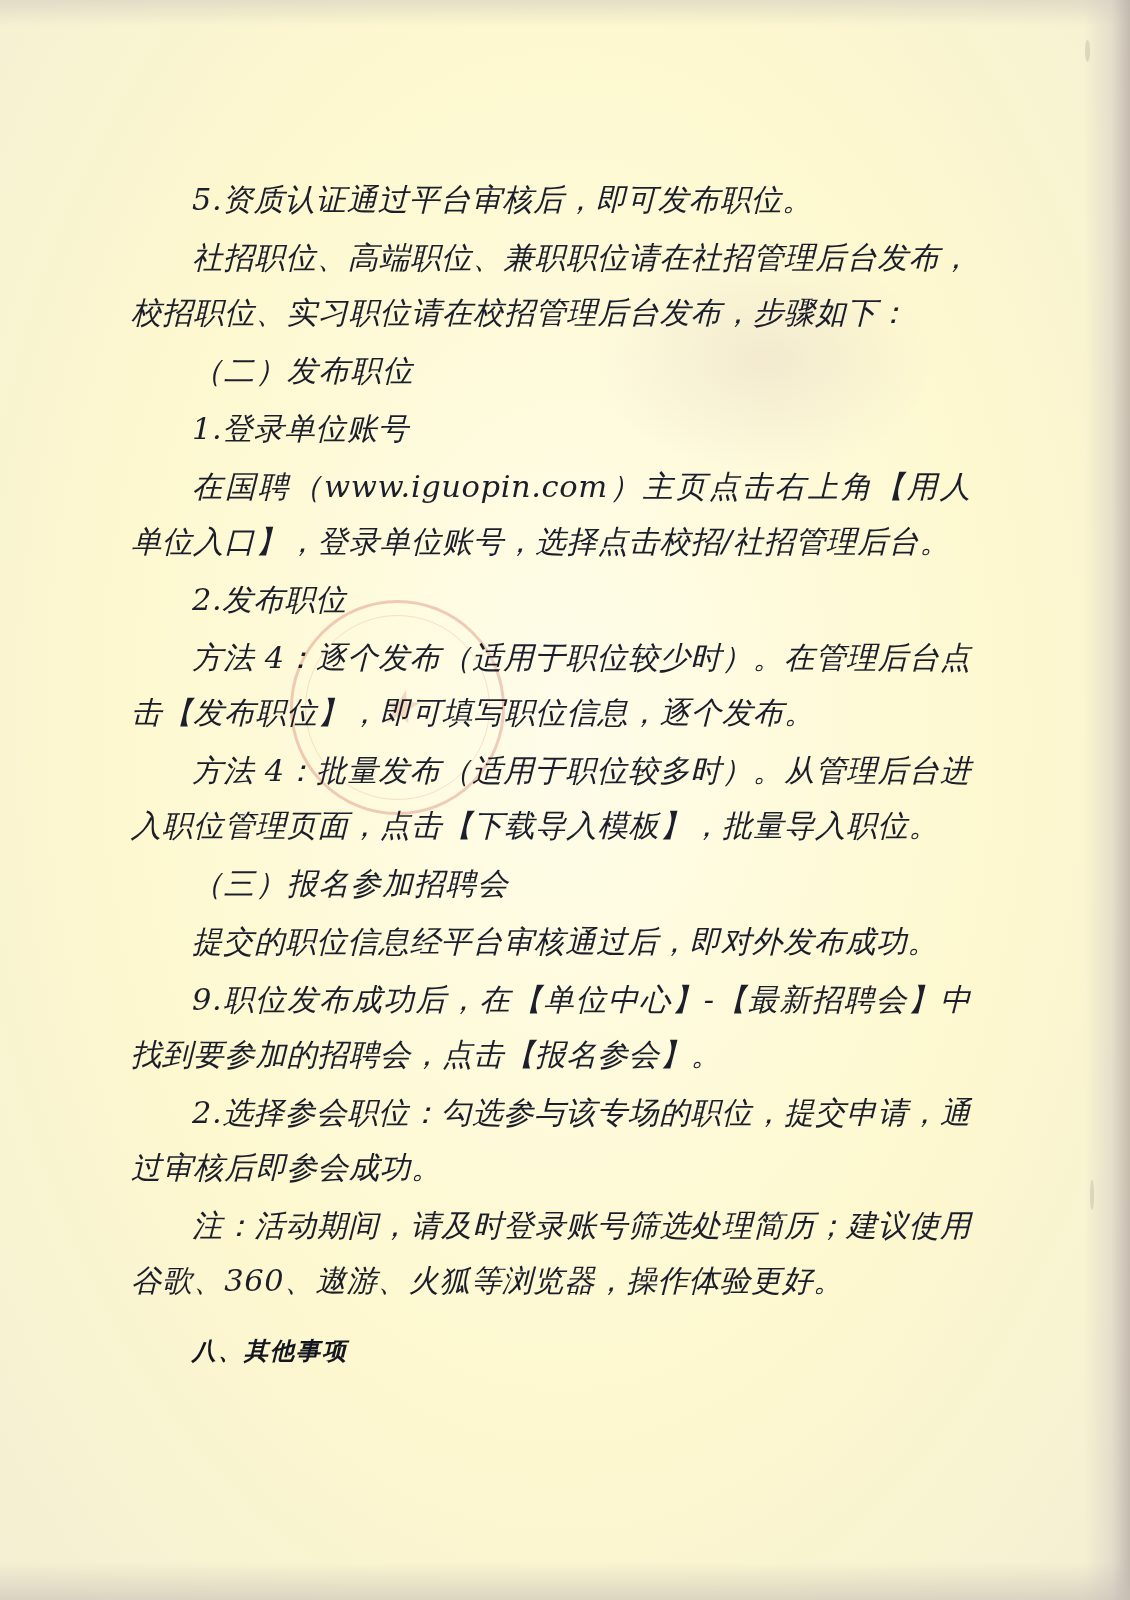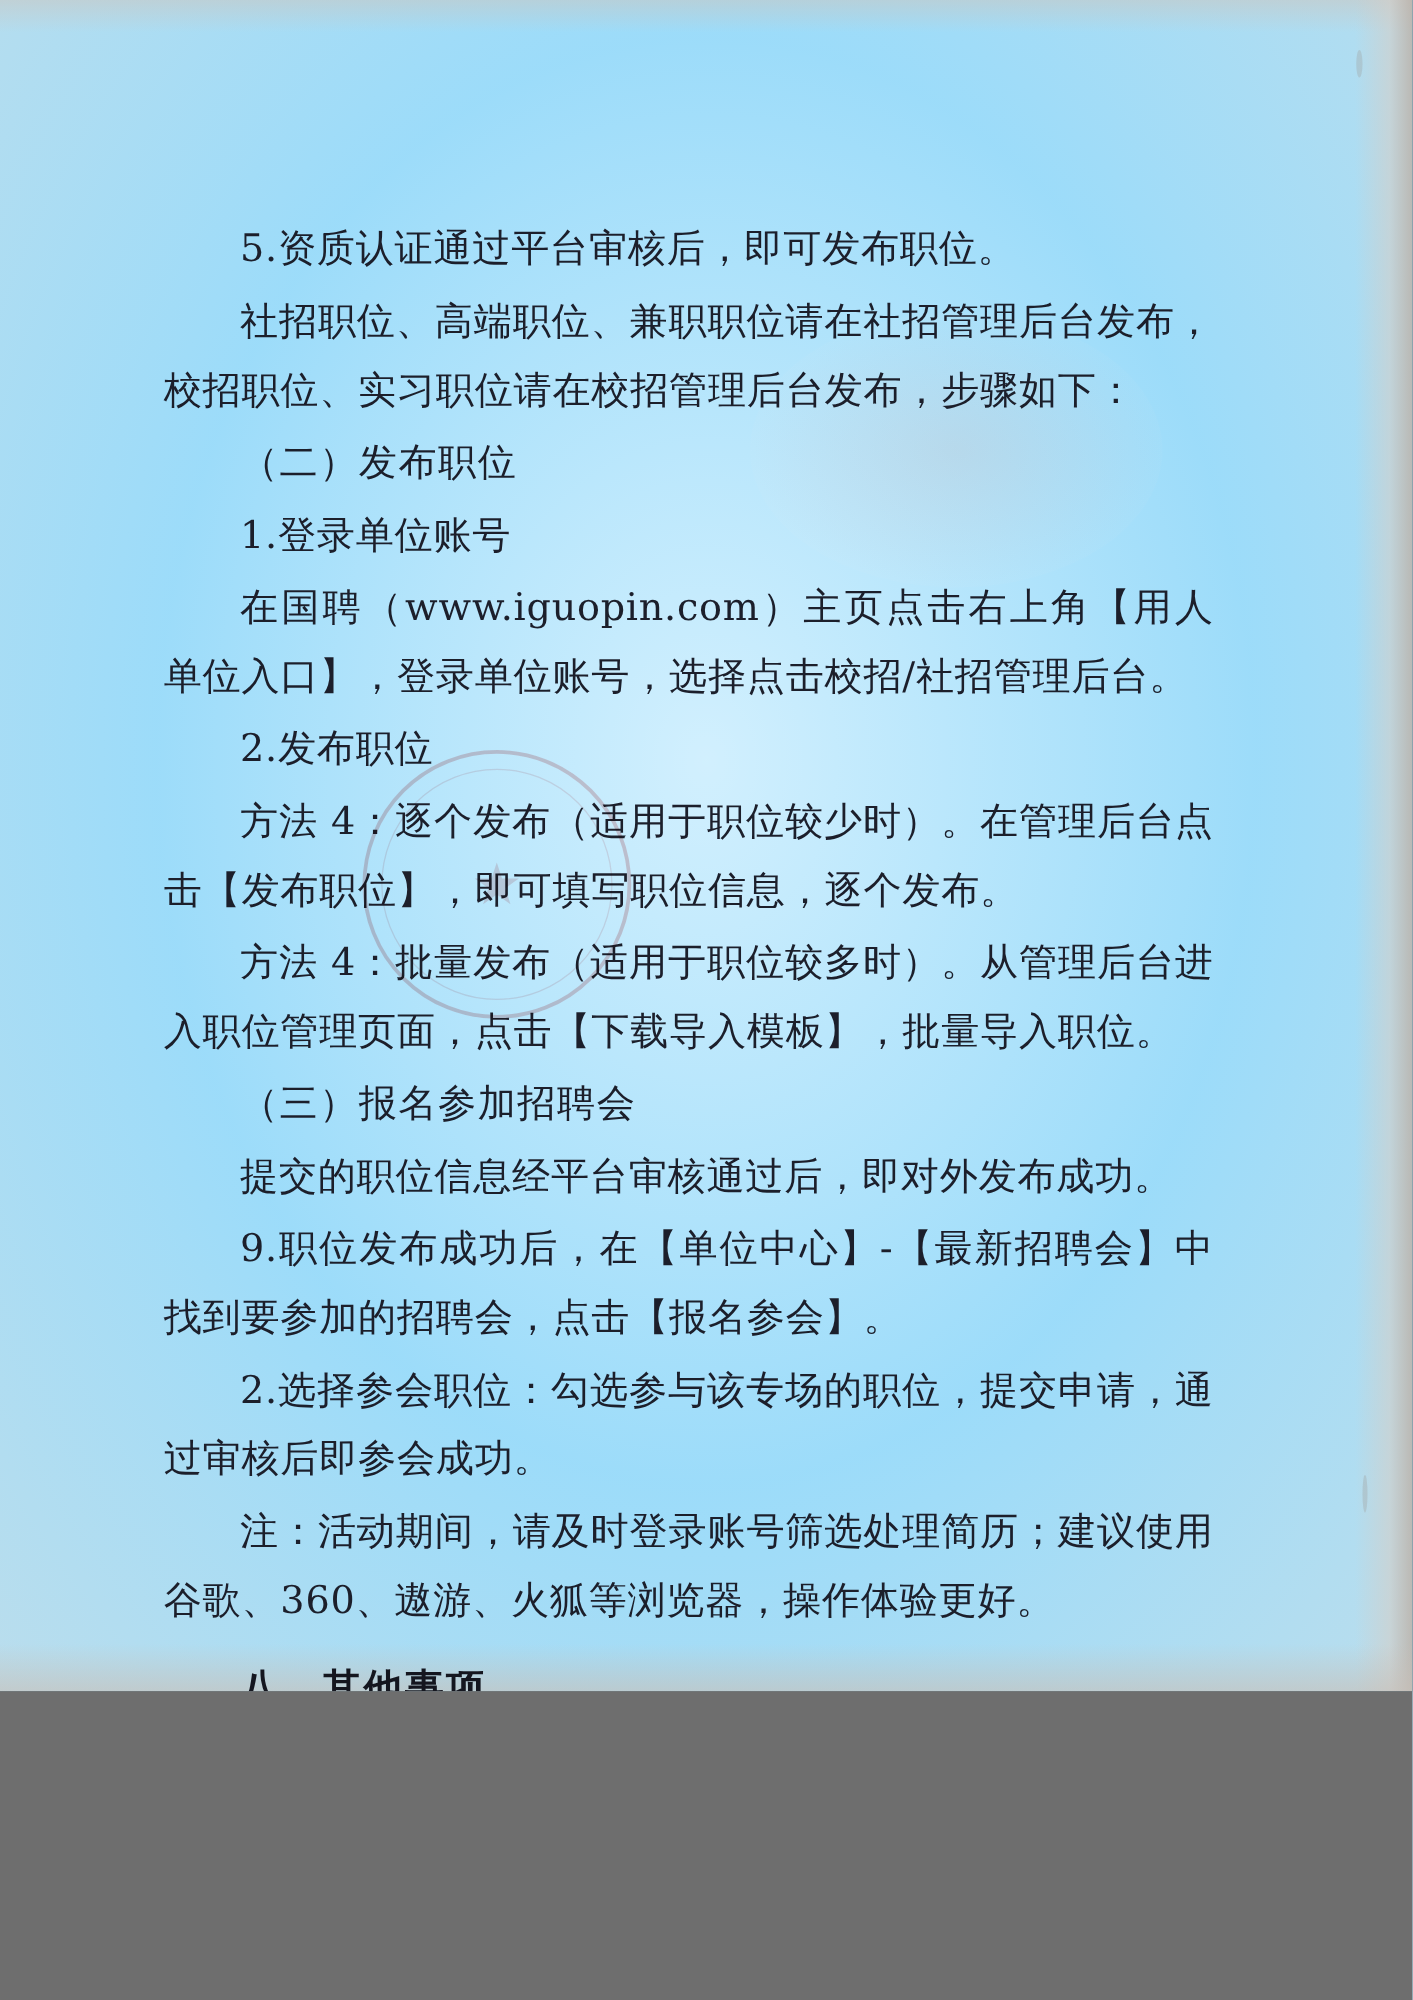--- a/index.html
+++ b/index.html
@@ -3,24 +3,25 @@
 <meta charset="utf-8">
 <style>
   html, body {
     margin: 0;
     padding: 0;
     background: #6e6e6e;
   }
   .page {
     position: relative;
     width: 1130px;
-    height: 1353px;
-    background: #7dd3fc;
+    height: 1600px;
+    background: #fef9c3;
     overflow: hidden;
     box-sizing: border-box;
+    font-style: italic;
   }
   
   .paper-tint {
     position: absolute;
     inset: 0;
     background:
       radial-gradient(ellipse at 50% 45%, rgba(255,255,255,0.65) 0%, rgba(250,246,242,0.25) 55%, rgba(236,230,224,0.55) 100%);
     pointer-events: none;
   }
   .edge-right {
@@ -65,21 +66,21 @@
     margin: 0 0 3px 0;
     text-align: justify;
     text-justify: inter-character;
   }
   .indent {
     text-indent: 61px;
   }
   .heading {
     font-family: "DejaVu Serif", "Liberation Serif", serif;
     font-weight: bold;
-    font-size: 31px;
+    font-size: 24px;
     line-height: 58px;
     color: #14161f;
     letter-spacing: 2px;
     text-indent: 61px;
     margin: 14px 0 0 0;
   }
   .sub-heading {
     text-indent: 61px;
     letter-spacing: 1.2px;
   }

